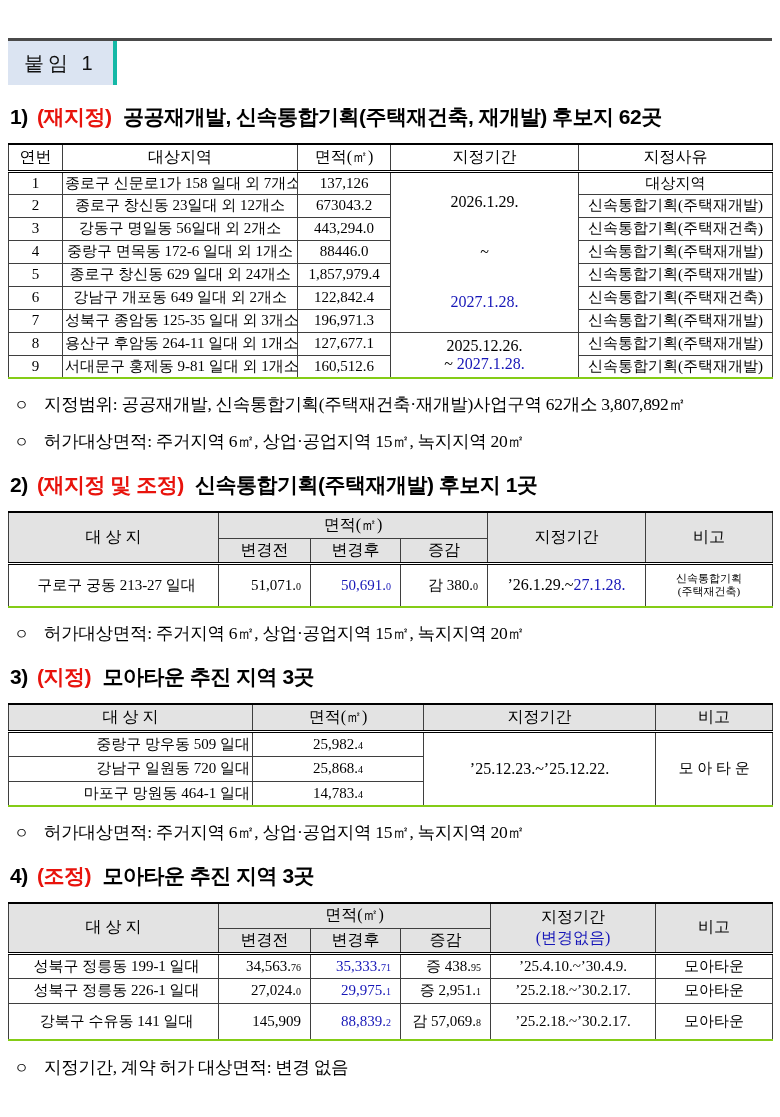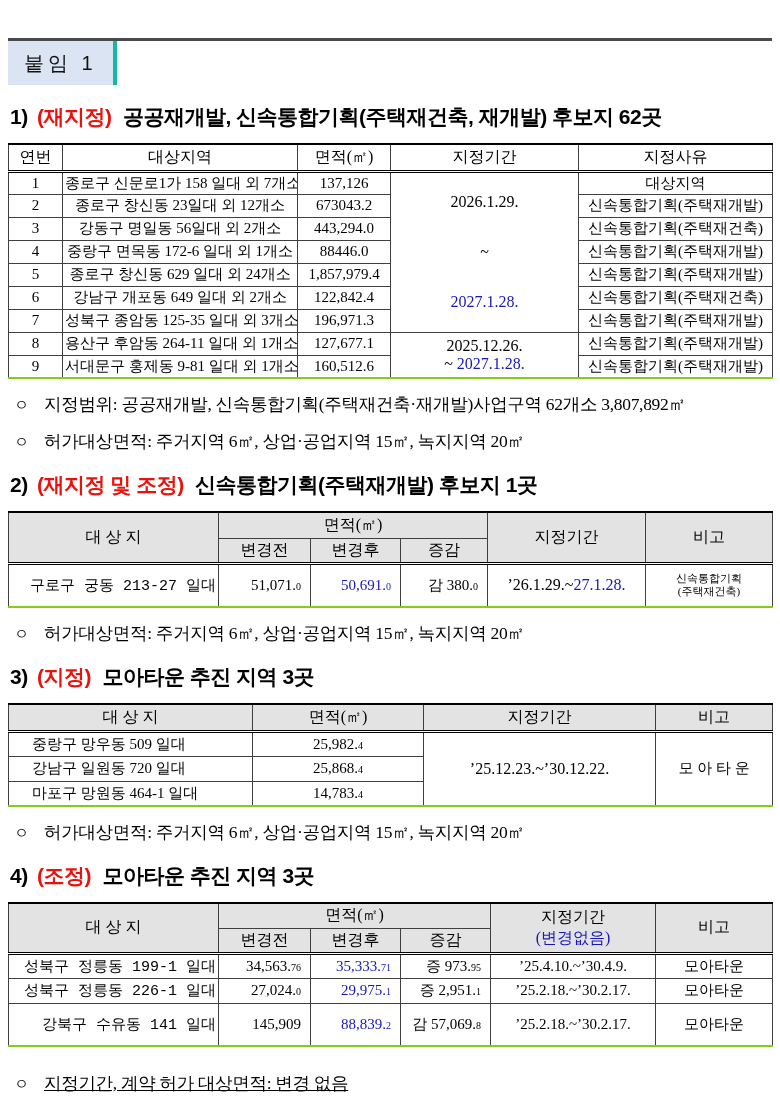--- a/index.html
+++ b/index.html
@@ -34,34 +34,34 @@
 
   
   table { border-collapse:collapse; width:764px; table-layout:fixed;
           border-top:2px solid #000; border-bottom:2px solid #84cc16; }
   th,td { border:1px solid #3f3f3f; text-align:center; font-size:15px;
           padding:1px 2px; overflow:hidden; white-space:nowrap; }
   th { font-weight:normal; font-size:16px; }
   .hdr-sep th, th.hdr-sep, td.hdr-sep { border-bottom:3px double #000; }
   .gray th { background:var(--hdrbg); }
 
-  .t-left { text-align:right; padding-left:8px;font-family:Liberation Mono, monospace; }
-  .t-left-lg { text-align:left; padding-left:23px; }
+  .t-left { text-align:center; padding-left:8px; }
+  .t-left-lg { text-align:right; padding-left:23px; }
   .t-right { text-align:right; padding-right:9px; }
   .blue { color:var(--blue); }
   .sub { font-size:10px; }
 
   .period-stack { display:flex; flex-direction:column; justify-content:space-around;
                   height:150px; font-size:16px; }
   .two-line { line-height:1.25; white-space:nowrap; font-size:11px; }
 
   
   .bullet { font-size:17.5px; letter-spacing:-0.3px; margin:13px 0 0 6px; white-space:nowrap; }
   .bullet .marker { display:inline-block; width:30px; font-size:15px; }
-  .note-line { font-size:16px; margin:12px 0 0 28px; white-space:nowrap; } .mt14{margin-top:24px;text-decoration:underline;}
+  .note-line { font-size:16px; margin:12px 0 0 28px; white-space:nowrap; } .mt14{margin-top:14px;}
 </style>
 </head>
 <body>
 
 <div class="page">
 
   <div class="doc-header">
     <div class="doc-badge">붙임 1</div>
   </div>
 
@@ -225,21 +225,21 @@
     <tbody>
         <tr class="hdr-sep" style="height:27px">
       <th>대  상  지</th>
       <th>면적(㎡)</th>
       <th>지정기간</th>
       <th>비고</th>
     </tr>
     <tr style="height:25px">
       <td class="t-left-lg">중랑구 망우동 509 일대</td>
       <td><span>25,982.</span><span class="sub">4</span></td>
-      <td rowspan="3" style="font-size:16px">’25.12.23.~’30.12.22.</td>
+      <td rowspan="3" style="font-size:16px">’25.12.23.~’25.12.22.</td>
       <td rowspan="3">모 아 타 운</td>
     </tr>
     <tr style="height:25px">
       <td class="t-left-lg">강남구 일원동 720 일대</td>
       <td><span>25,868.</span><span class="sub">4</span></td>
     </tr>
     <tr style="height:25px">
       <td class="t-left-lg">마포구 망원동 464-1 일대</td>
       <td><span>14,783.</span><span class="sub">4</span></td>
     </tr>
@@ -277,33 +277,33 @@
     </tr>
     <tr style="height:25px">
       <th class="hdr-sep">변경전</th>
       <th class="hdr-sep">변경후</th>
       <th class="hdr-sep">증감</th>
     </tr>
     <tr style="height:25px">
       <td class="t-left">성북구 정릉동 199-1 일대</td>
       <td class="t-right"><span>34,563.</span><span class="sub">76</span></td>
       <td class="t-right blue"><span>35,333.</span><span class="sub">71</span></td>
-      <td class="t-right"><span>증 973.</span><span class="sub">95</span></td>
+      <td class="t-right"><span>증 438.</span><span class="sub">95</span></td>
       <td>’25.4.10.~’30.4.9.</td>
       <td>모아타운</td>
     </tr>
     <tr style="height:25px">
       <td class="t-left">성북구 정릉동 226-1 일대</td>
       <td class="t-right"><span>27,024.</span><span class="sub">0</span></td>
       <td class="t-right blue"><span>29,975.</span><span class="sub">1</span></td>
       <td class="t-right"><span>증 2,951.</span><span class="sub">1</span></td>
       <td>’25.2.18.~’30.2.17.</td>
       <td>모아타운</td>
     </tr>
-    <tr style="height:43px">
+    <tr style="height:37px">
       <td class="t-left">강북구 수유동 141 일대</td>
       <td class="t-right"><span>145,909</span><span class="sub"></span></td>
       <td class="t-right blue"><span>88,839.</span><span class="sub">2</span></td>
       <td class="t-right"><span>감 57,069.</span><span class="sub">8</span></td>
       <td>’25.2.18.~’30.2.17.</td>
       <td>모아타운</td>
     </tr>
   </tbody>
     </table>
 

